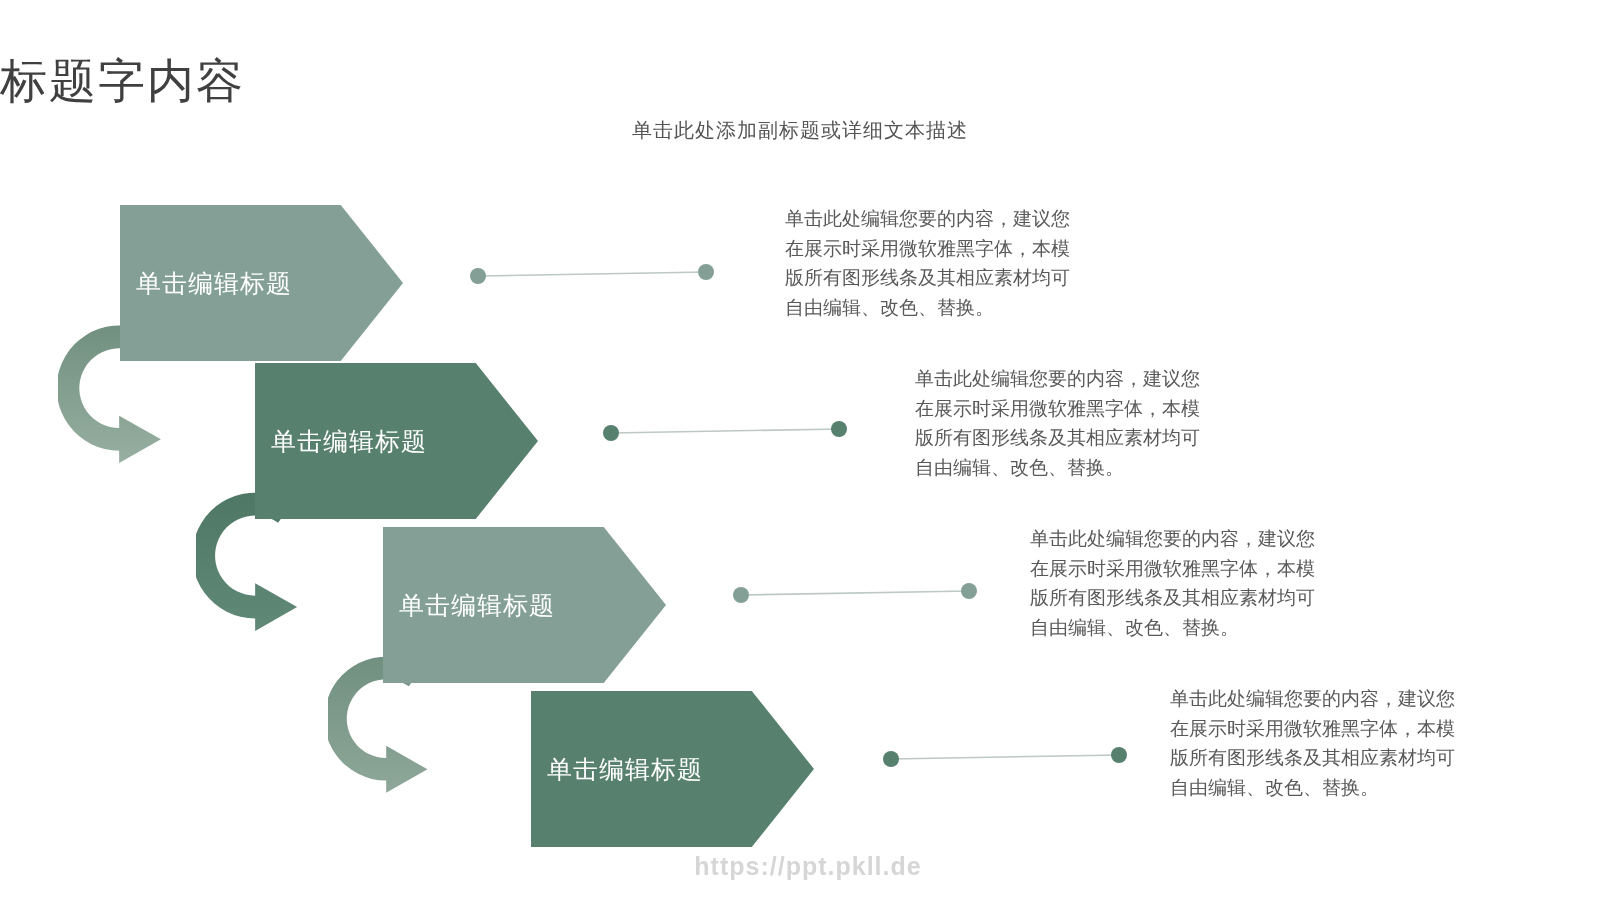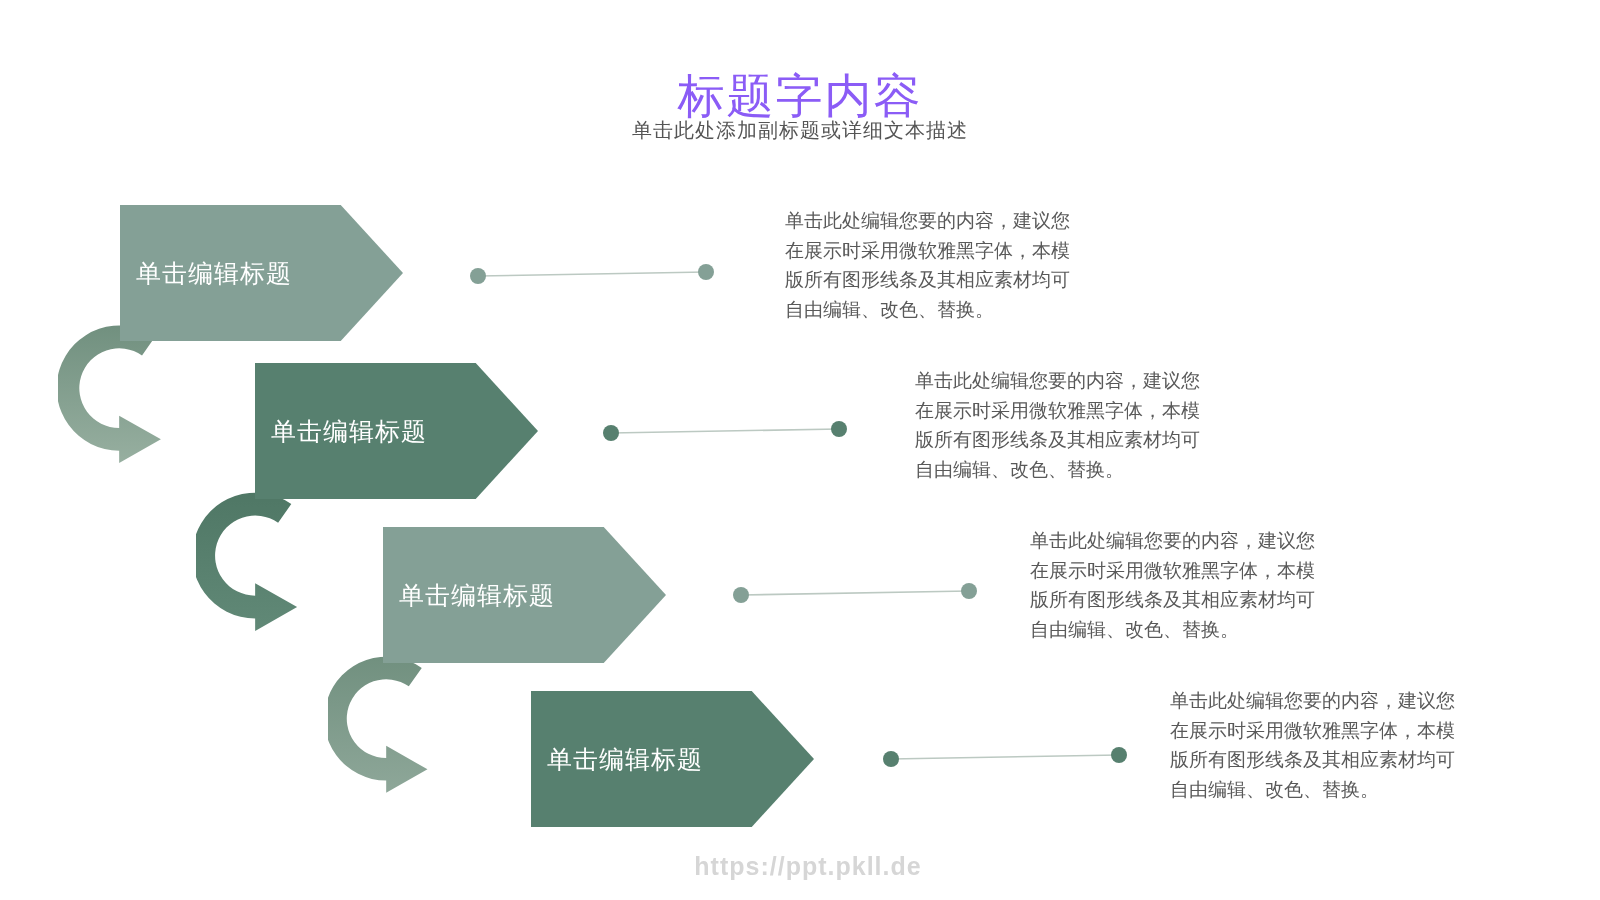--- a/index.html
+++ b/index.html
@@ -13,47 +13,46 @@
     width: 1600px;
     height: 900px;
     background: #ffffff;
     overflow: hidden;
   }
   
   .title {
     position: absolute;
     left: 0; top: 50px;
     width: 100%;
-    text-align: center;
+    text-align: left;
     font-size: 47px;
     font-weight: 400;
-    color: #8b5cf6;
+    color: #404040;
     letter-spacing: 2px;
-    margin-top: 15px;
   }
   .subtitle {
     position: absolute;
     left: 0; top: 117px;
     width: 100%;
     text-align: center;
     font-size: 20px;
     color: #555555;
     letter-spacing: 1px;
   }
   
   .curve { position: absolute; z-index: 1; }
   .curve-1 { left: 58px;  top: 298px; width: 128px; height: 185px; }
   .curve-2 { left: 196px; top: 462px; width: 124px; height: 192px; }
   .curve-3 { left: 328px; top: 626px; width: 122px; height: 190px; }
   
   .shape {
     position: absolute;
     z-index: 2;
     width: 283px;
-    height: 136px;
+    height: 156px;
     clip-path: polygon(0% 0%, 78% 0%, 100% 50%, 78% 100%, 0% 100%);
     display: flex;
     align-items: center;
   }
   .shape.light { background: #84A096; }
   .shape.dark  { background: #57806F; }
   .shape-1 { left: 120px; top: 205px; }
   .shape-2 { left: 255px; top: 363px; }
   .shape-3 { left: 383px; top: 527px; }
   .shape-4 { left: 531px; top: 691px; }
@@ -71,21 +70,21 @@
   .connector-3 { left: 731px; top: 580px; }
   .connector-4 { left: 881px; top: 744px; }
   
   .desc {
     position: absolute;
     width: 320px;
     font-size: 19px;
     line-height: 29.5px;
     color: #595959;
   }
-  .desc div { white-space: nowrap; }
+  .desc div { white-space: nowrap; font-family: Liberation Mono, monospace; }
   .desc-1 { left: 785px;  top: 206px; }
   .desc-2 { left: 915px;  top: 366px; }
   .desc-3 { left: 1030px; top: 526px; }
   .desc-4 { left: 1170px; top: 686px; }
   
   .watermark {
     position: absolute;
     left: 0; top: 852px;
     width: 100%;
     text-align: center;

